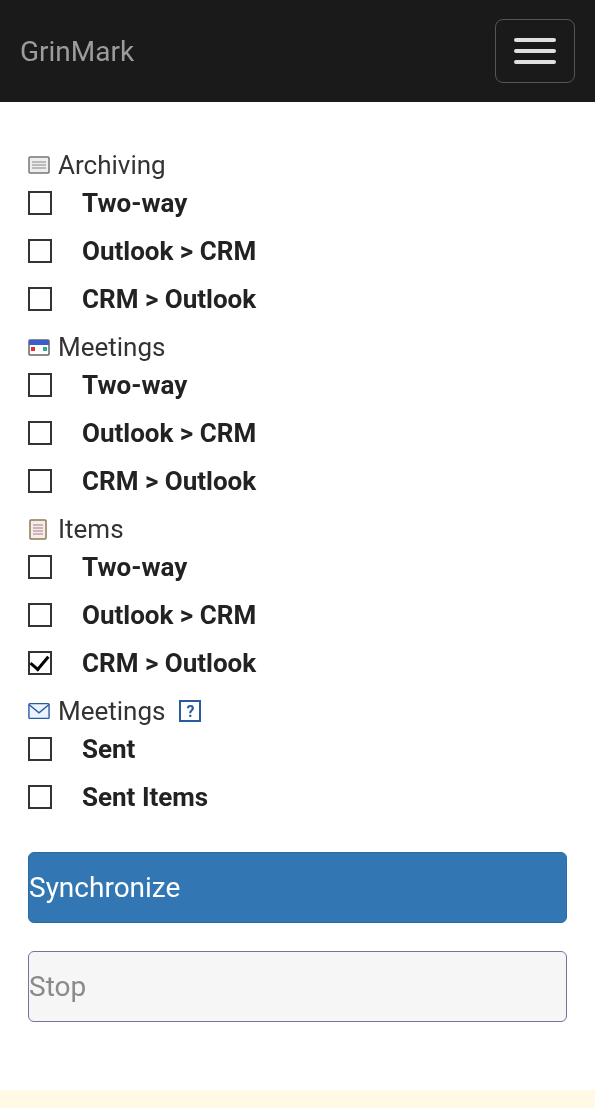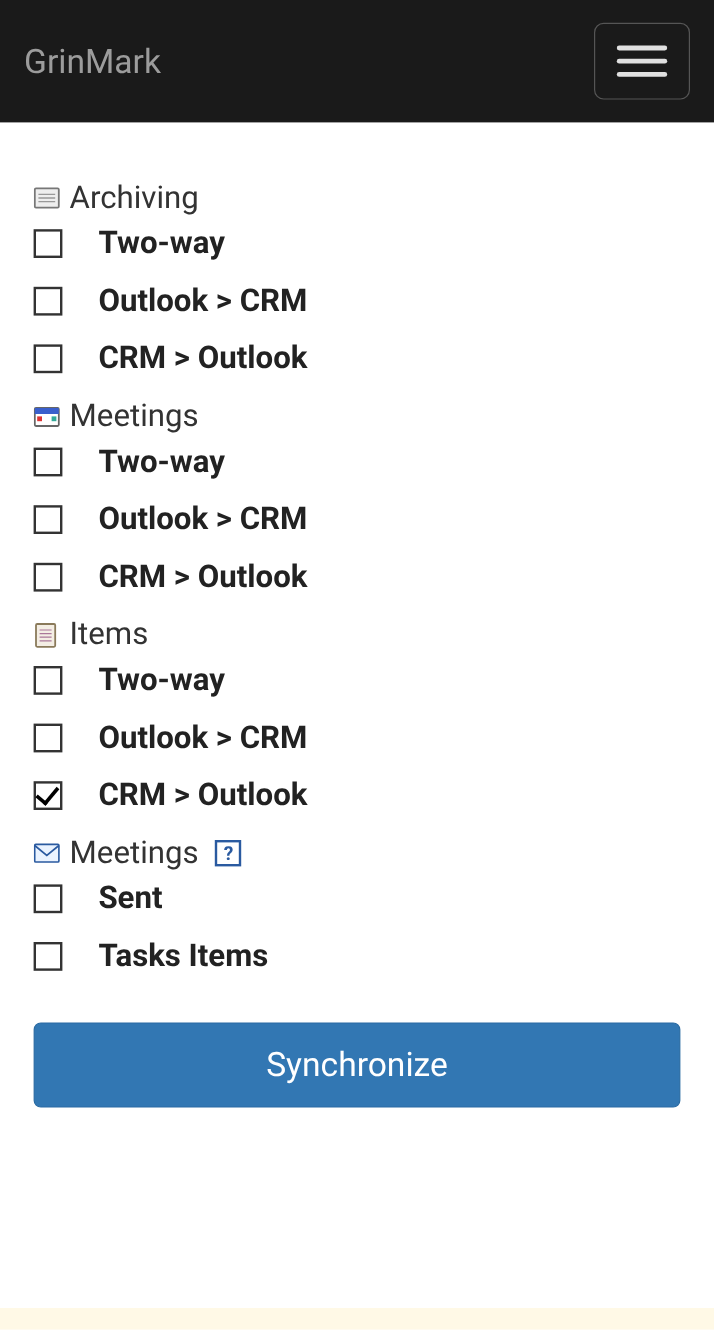--- a/index.html
+++ b/index.html
@@ -110,21 +110,20 @@
     border: solid #000;
     border-width: 0 3px 3px 0;
     transform: rotate(40deg);
   }
   .btn {
     display: block;
     width: 100%;
     font-size: 28px;
     border-radius: 6px;
     padding: 18px 0;
-    text-align: center;
     cursor: pointer;
     user-select: none;
   }
   .btn-primary {
     background: #3277b3;
     color: #fff;
     border: 1px solid #2a6ba3;
     margin-top: 40px;
   }
   .btn-secondary {
@@ -238,20 +237,21 @@
     </span>
     <span>Meetings</span>
     <span class="help-icon">?</span>
   </div>
   <div class="option-row">
     <input type="checkbox" class="cb" style="">
     <label>Sent</label>
   </div>
   <div class="option-row">
     <input type="checkbox" class="cb" style="">
-    <label>Tasks Items</label>
+    <label>Sent Items</label>
   </div>
 
   <div class="btn btn-primary">Synchronize</div>
+  <div class="btn btn-secondary">Stop</div>
 
 </div>
 
 <div class="footer-band"></div>
 
 </body></html>

